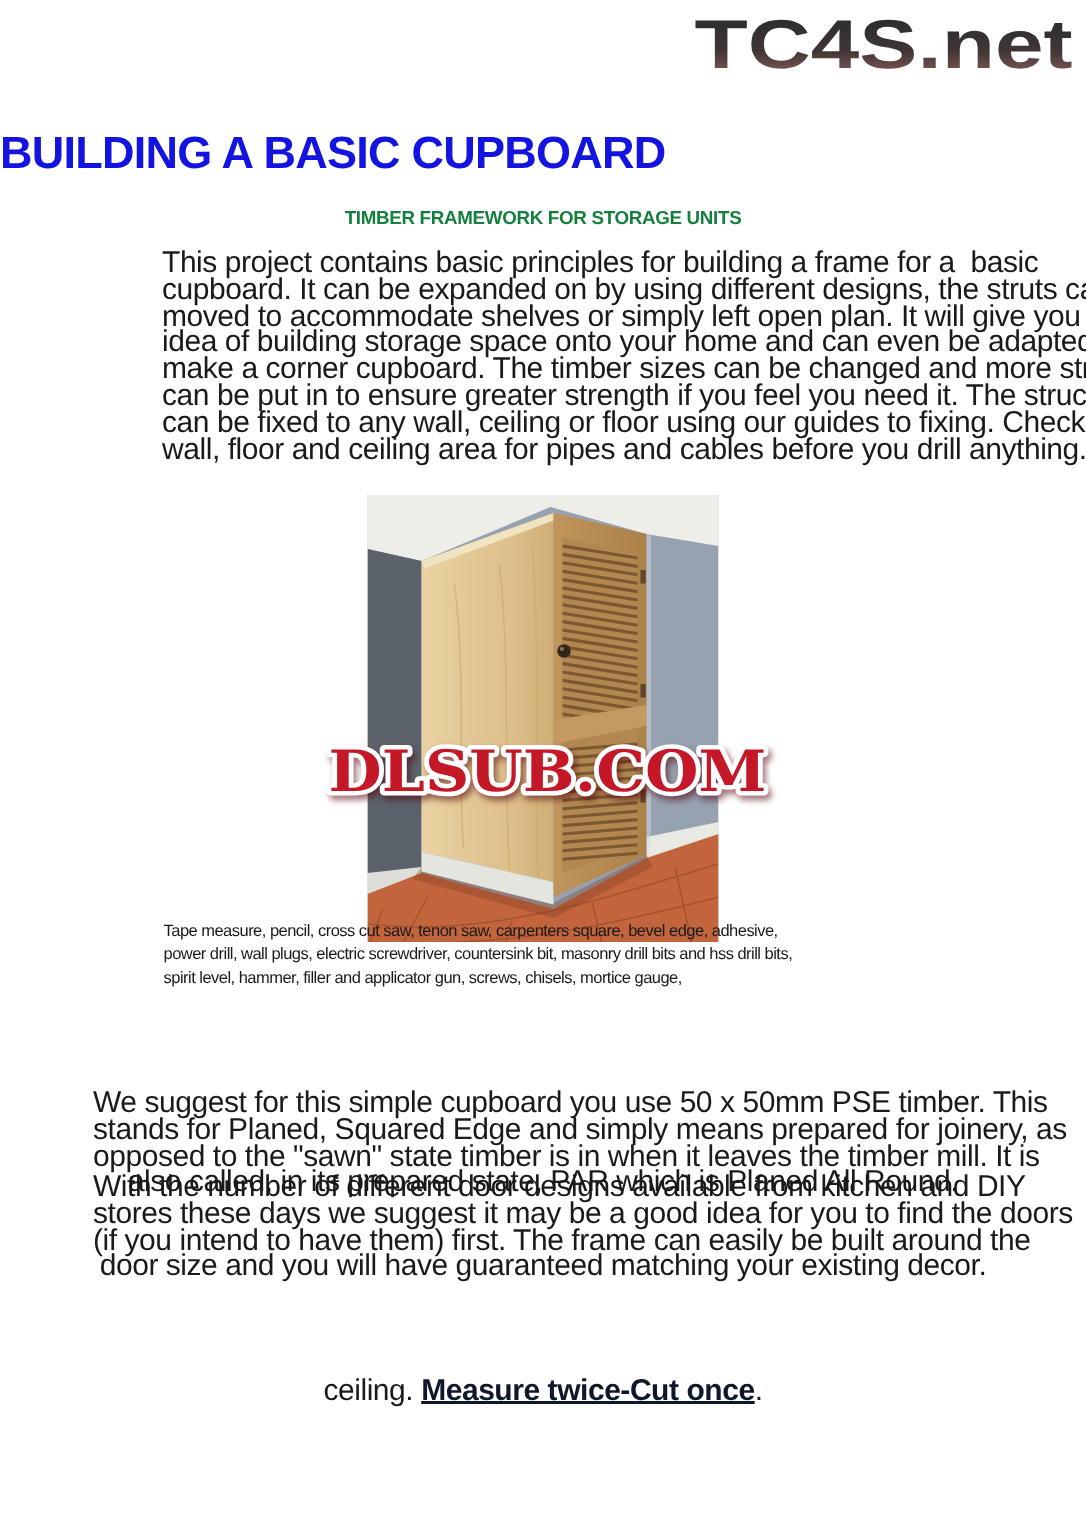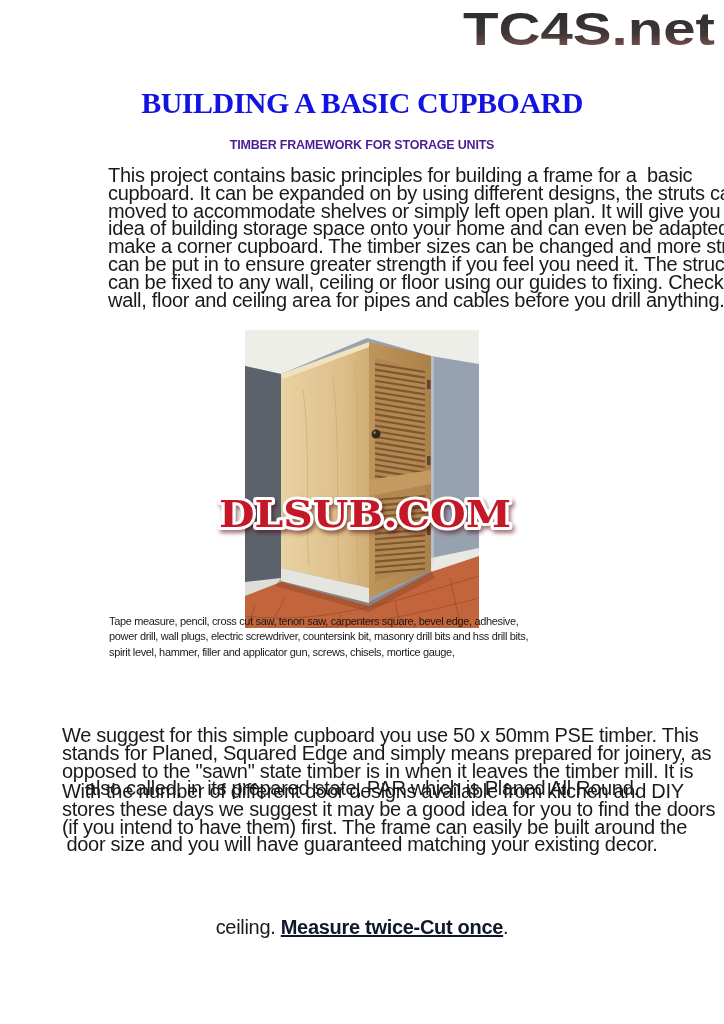--- a/index.html
+++ b/index.html
@@ -3,27 +3,26 @@
 <meta charset="utf-8">
 <style>
   html,body { margin:0; padding:0; background:#ffffff; }
   .page {
     position:relative; width:724px; height:960px; background:#ffffff;
     font-family:"Liberation Sans", sans-serif; overflow:hidden;
   }
   .tc4s { position:absolute; top:3px; right:4px; width:262px; height:52px; }
   .title {
     position:absolute; top:86px; left:0; width:724px; margin:0;
-    text-align:center; color:#1414e0; font-size:30px; font-weight:bold;
+    text-align:left; color:#1414e0; font-size:30px; font-weight:bold;
     letter-spacing:-0.5px;
-    font-family:Liberation Serif, serif;
   }
   .subtitle {
     position:absolute; top:138px; left:0; width:724px; margin:0;
-    text-align:center; color:#4c1d95; font-size:12.5px; font-weight:bold;
+    text-align:center; color:#15803d; font-size:12.5px; font-weight:bold;
     letter-spacing:-0.2px;
   }
   .para {
     position:absolute; color:#1a1a1a; font-size:20px; line-height:17.8px;
     white-space:pre; letter-spacing:-0.3px;
   }
   .para.left   { text-align:left; }
   .para.center { text-align:center; }
   .p-intro  { top:167px; left:108px; width:560px; }
   .caption  { top:614px; left:109px; width:560px; font-size:11px; line-height:15.4px; letter-spacing:-0.35px; }

